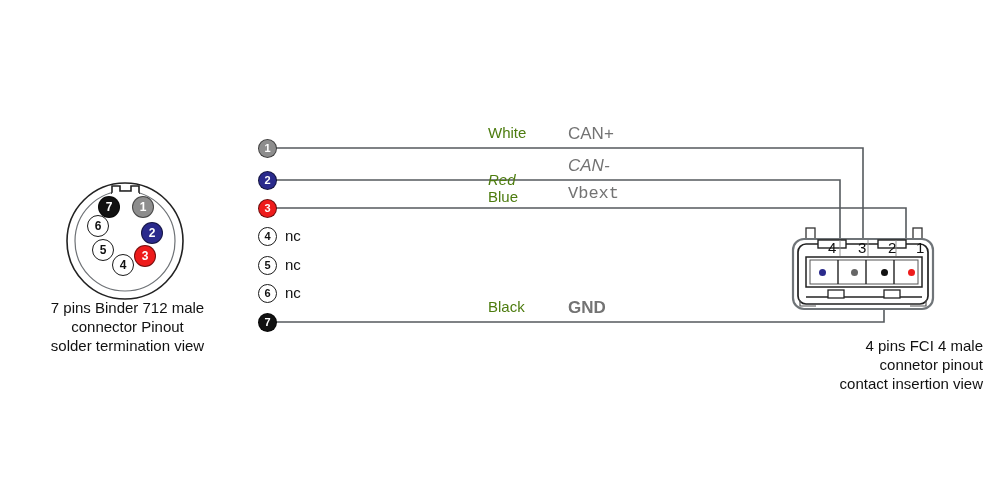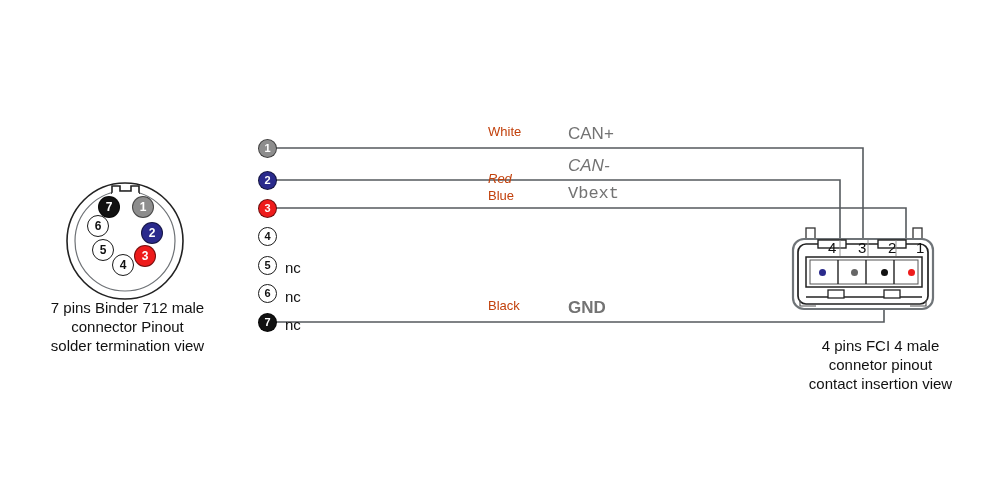--- a/index.html
+++ b/index.html
@@ -8,23 +8,23 @@
     width:1000px;height:500px;position:relative;overflow:hidden;
     font-family:"Liberation Sans","DejaVu Sans",sans-serif;
     color:#111111;
   }
   #diagram-root{position:absolute;left:0;top:0;width:1000px;height:500px;}
   svg.layer{position:absolute;left:0;top:0;width:1000px;height:500px;}
 
   .wire-line{stroke:#555a5e;stroke-width:1.6;fill:none;}
 
   .txt{position:absolute;white-space:pre;line-height:1;}
-  .wire-color-label{font-size:13px;color:#c2410c;}
+  .wire-color-label{font-size:15px;color:#4d7c0f;}
   .wire-sig-label{font-size:17px;color:#737373;}
-  .nc-label{font-size:15px;color:#111;margin-top:32px;}
+  .nc-label{font-size:15px;color:#111;}
   .pinnum-fci{font-size:15px;color:#111;font-weight:400;}
 
   .caption{
     position:absolute;text-align:center;font-size:15px;color:#111;
     line-height:1.28;white-space:pre-line;
   }
 
   .badge{
     position:absolute;width:19px;height:19px;border-radius:50%;
     display:flex;align-items:center;justify-content:center;
@@ -134,17 +134,17 @@
       <div class="txt pinnum-fci" style="left: 888px; top: 240px;">2</div>
       <div class="contact-dot" style="left: 880.5px; top: 268.5px; width: 7px; height: 7px; background: rgb(17, 17, 17);"></div>
       <div class="txt pinnum-fci" style="left: 916px; top: 240px;">1</div>
       <div class="contact-dot" style="left: 907.5px; top: 268.5px; width: 7px; height: 7px; background: rgb(238, 27, 27);"></div>
     </div>
 
   <div class="caption" style="left:20px;top:298px;width:215px;">7 pins Binder 712 male
 connector Pinout
 solder termination view</div>
 
-  <div class="caption" style="left:778px;top:336px;width:205px;">4 pins FCI 4 male
+  <div class="caption" style="left:778px;top:336px;width:205px;text-align:right;">4 pins FCI 4 male
 connetor pinout
 contact insertion view</div>
 
 </div>
 
 </body></html>

